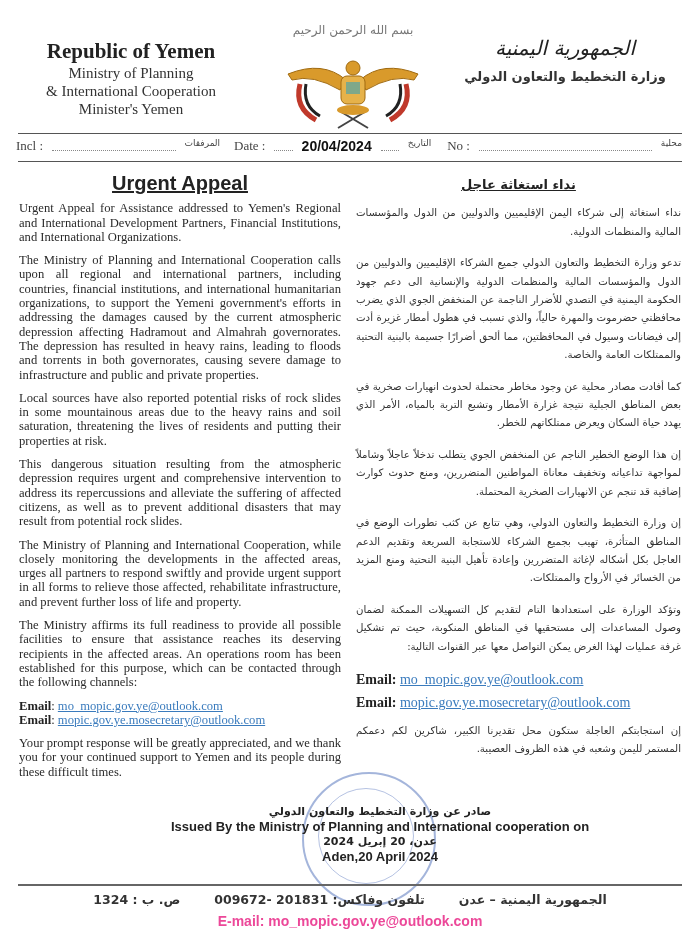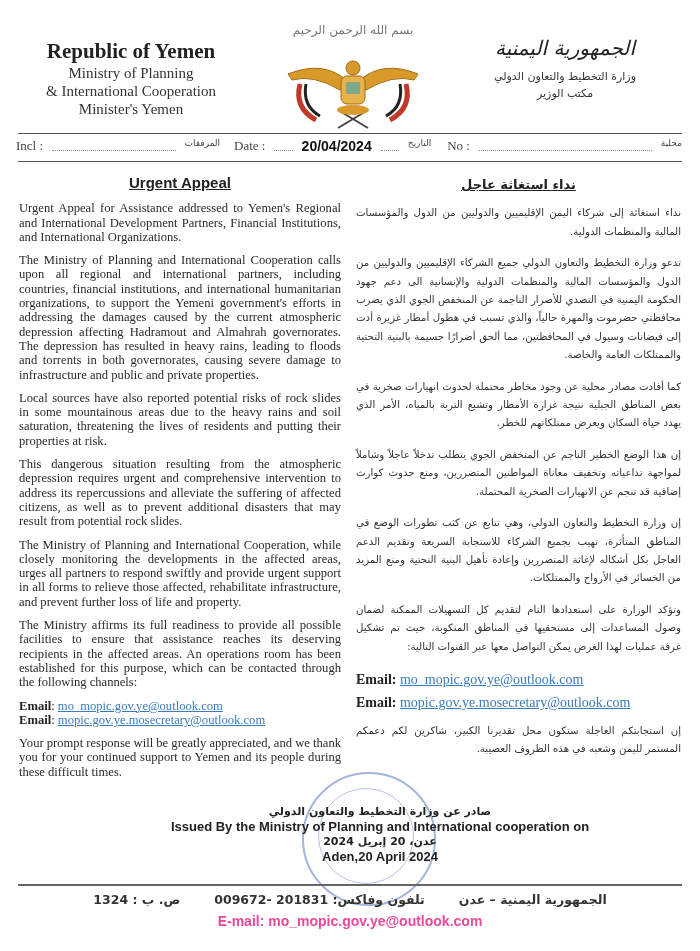--- a/index.html
+++ b/index.html
@@ -5,33 +5,33 @@
   html, body { margin: 0; padding: 0; background: #ffffff; }
   body { width: 700px; height: 951px; position: relative; overflow: hidden; color: #1e1e1e; }
   .abs { position: absolute; }
 
   
   .hdr-en { left: 0; top: 38px; width: 262px; text-align: center; font-family: "Liberation Serif", serif; line-height: 18px; }
   .hdr-en .title { font-size: 21px; font-weight: bold; line-height: 26px; color: #222; }
   .hdr-en .line { font-size: 15px; color: #333; }
   .hdr-ar { left: 455px; top: 28px; width: 220px; text-align: center; direction: rtl; font-family: "DejaVu Sans", sans-serif; }
   .hdr-ar .title { font-family: "DejaVu Serif", serif; font-size: 20px; font-style: italic; color: #222; line-height: 40px; }
-  .hdr-ar .line { font-size: 11px; font-weight: normal; color: #333; line-height: 17px; }
+  .hdr-ar .line { font-size: 13px; font-weight: bold; color: #333; line-height: 17px; }
 
   .emblem { left: 268px; top: 12px; width: 170px; height: 118px; }
 
   .rule { height: 0; border-top: 1.5px solid #555; }
   .refbar { left: 16px; top: 138px; width: 666px; height: 18px; font-family: "Liberation Serif", serif; font-size: 13px; color: #444; display: flex; white-space: nowrap; gap: 6px; }
   .refbar .dots { border-bottom: 1px dotted #888; display: inline-block; height: 12px; margin: 0 3px; }
   .refbar .ar { font-family: "DejaVu Sans", sans-serif; font-size: 9px; direction: rtl; }
   .refbar .date { font-family: "Liberation Sans", sans-serif; font-size: 14px; color: #111; font-weight: bold; }
 
   
   .col-en { left: 19px; top: 176px; width: 322px; font-family: "Liberation Serif", serif; font-size: 12.6px; line-height: 14.3px; text-align: justify; color: #2a2a2a; }
-  .col-en h2 { font-family: "Liberation Sans", sans-serif; font-size: 15px; font-weight: bold; text-align: center; text-decoration: underline; margin: 0 0 11px 0; color: #222; }
+  .col-en h2 { font-family: "Liberation Sans", sans-serif; font-size: 20px; font-weight: bold; text-align: center; text-decoration: underline; margin: 0 0 11px 0; color: #222; }
   .col-en p { margin: 0 0 9px 0; }
   .col-ar { left: 356px; top: 176px; width: 325px; direction: rtl; font-family: "DejaVu Sans", sans-serif; font-size: 10.2px; line-height: 18.4px; text-align: justify; color: #333; }
   .col-ar h2 { font-size: 13px; font-weight: bold; text-align: center; text-decoration: underline; margin: 0 0 10px 0; color: #222; }
   .col-ar p { margin: 0 0 13px 0; }
 
   .email-row { margin: 0; font-family: "Liberation Serif", serif; font-size: 12.6px; line-height: 14.3px; text-align: left; direction: ltr; }
   .email-row b { color: #222; }
   .email-row a { color: #3a7bbd; text-decoration: underline; }
   .col-ar .email-row { font-size: 14px; line-height: 21px; margin-bottom: 2px; }
   .email-block { margin-bottom: 9px; }
@@ -76,21 +76,20 @@
 
     <line x1="70" y1="98" x2="100" y2="116" stroke="#444" stroke-width="2"></line>
     <line x1="100" y1="98" x2="70" y2="116" stroke="#444" stroke-width="2"></line>
     <ellipse cx="85" cy="98" rx="16" ry="5" fill="#d99a2b"></ellipse>
   </svg>
 </div>
 
 <div class="abs hdr-ar">
   <div class="title">الجمهورية اليمنية</div>
   <div class="line">وزارة التخطيط والتعاون الدولي</div>
-  <div class="line">مكتب الوزير</div>
 </div>
 
 <div class="abs rule" style="left:18px; top:133px; width:664px;"></div>
 <div class="abs refbar">
   <span>Incl :</span>
   <span class="dots" style="width:150px"></span>
   <span class="ar">المرفقات</span>
   <span style="margin-left:8px">Date :</span>
   <span class="dots" style="width:22px"></span>
   <span class="date">20/04/2024</span>

